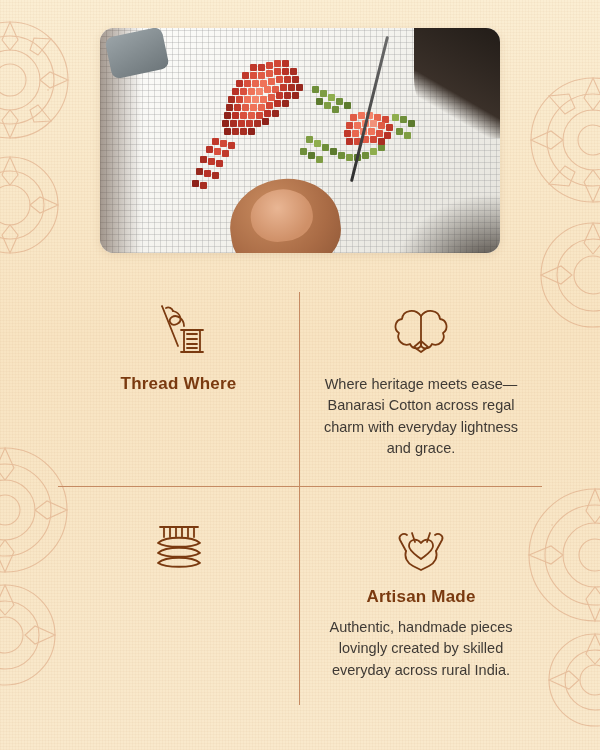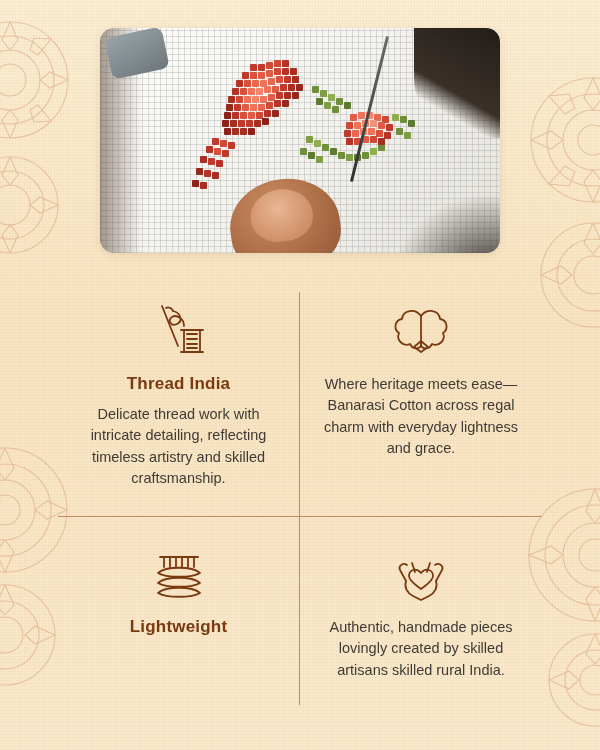--- a/index.html
+++ b/index.html
@@ -433,22 +433,21 @@
             <path d="M25 9 c 8 2 10 10 4 13 c -6 3 -10 -4 -5 -7 c 5 -3 12 2 12 9"></path>
             <rect x="36" y="28" width="16" height="22" rx="1.5"></rect>
             <line x1="33" y1="28" x2="55" y2="28"></line>
             <line x1="33" y1="50" x2="55" y2="50"></line>
             <line x1="39" y1="32" x2="49" y2="32"></line>
             <line x1="39" y1="37" x2="49" y2="37"></line>
             <line x1="39" y1="42" x2="49" y2="42"></line>
             <line x1="39" y1="46" x2="49" y2="46"></line>
           </svg>
         </div>
-        <h3 class="feat-title">Thread India</h3>
-        <p class="feat-desc">Delicate thread work with intricate detailing, reflecting timeless artistry and skilled craftsmanship.</p>
+        <h3 class="feat-title">Thread Where</h3>
       </div>
 
       <div class="cell r1 r-top">
         <div class="icon-wrap">
           <svg width="62" height="58" viewBox="0 0 62 58" fill="none" stroke="#7a3a10" stroke-width="1.8" stroke-linecap="round" stroke-linejoin="round">
             <path d="M31 14 c -6 -8 -18 -6 -19 3 c -7 1 -9 10 -3 14 c -3 7 4 14 11 11 c 3 6 12 6 11 -1"></path>
             <path d="M31 14 c 6 -8 18 -6 19 3 c 7 1 9 10 3 14 c 3 7 -4 14 -11 11 c -3 6 -12 6 -11 -1"></path>
             <path d="M31 14 v 28"></path>
             <path d="M24 45 l 7 -6 l 7 6 l -7 5 z"></path>
           </svg>
@@ -459,32 +458,32 @@
       <div class="cell r2 c-left">
         <div class="icon-wrap">
           <svg width="62" height="58" viewBox="0 0 62 58" fill="none" stroke="#7a3a10" stroke-width="1.8" stroke-linecap="round" stroke-linejoin="round">
             <path d="M12 12 h38"></path>
             <path d="M16 12 v10 M22 12 v10 M28 12 v10 M34 12 v10 M40 12 v10 M46 12 v10"></path>
             <path d="M10 28 c 8 -7 34 -7 42 0 c -8 5 -34 5 -42 0 z"></path>
             <path d="M10 38 c 8 -7 34 -7 42 0 c -8 5 -34 5 -42 0 z"></path>
             <path d="M10 48 c 8 -7 34 -7 42 0 c -8 5 -34 5 -42 0 z"></path>
           </svg>
         </div>
-        <h3 class="feat-title">Lightweight</h3>
       </div>
 
       <div class="cell r2">
         <div class="icon-wrap">
           <svg width="62" height="58" viewBox="0 0 62 58" fill="none" stroke="#7a3a10" stroke-width="1.8" stroke-linecap="round" stroke-linejoin="round">
             <path d="M31 28 c -5 -6 -12 -3 -12 3 c 0 5 7 9 12 13 c 5 -4 12 -8 12 -13 c 0 -6 -7 -9 -12 -3 z"></path>
             <path d="M17 20 c -4 -3 -9 1 -7 5 l 6 11"></path>
             <path d="M45 20 c 4 -3 9 1 7 5 l -6 11"></path>
             <path d="M16 36 c -2 6 1 12 7 15 l 8 4 l 8 -4 c 6 -3 9 -9 7 -15"></path>
             <path d="M22 18 l 3 9 M40 18 l -3 9"></path>
           </svg>
         </div>
-        <p class="feat-desc">Authentic, handmade pieces lovingly created by skilled artisans skilled rural India.</p>
+        <h3 class="feat-title">Artisan Made</h3>
+        <p class="feat-desc">Authentic, handmade pieces lovingly created by skilled everyday across rural India.</p>
       </div>
 
     </div>
   </div>
 
 </div>
 
 </body></html>

